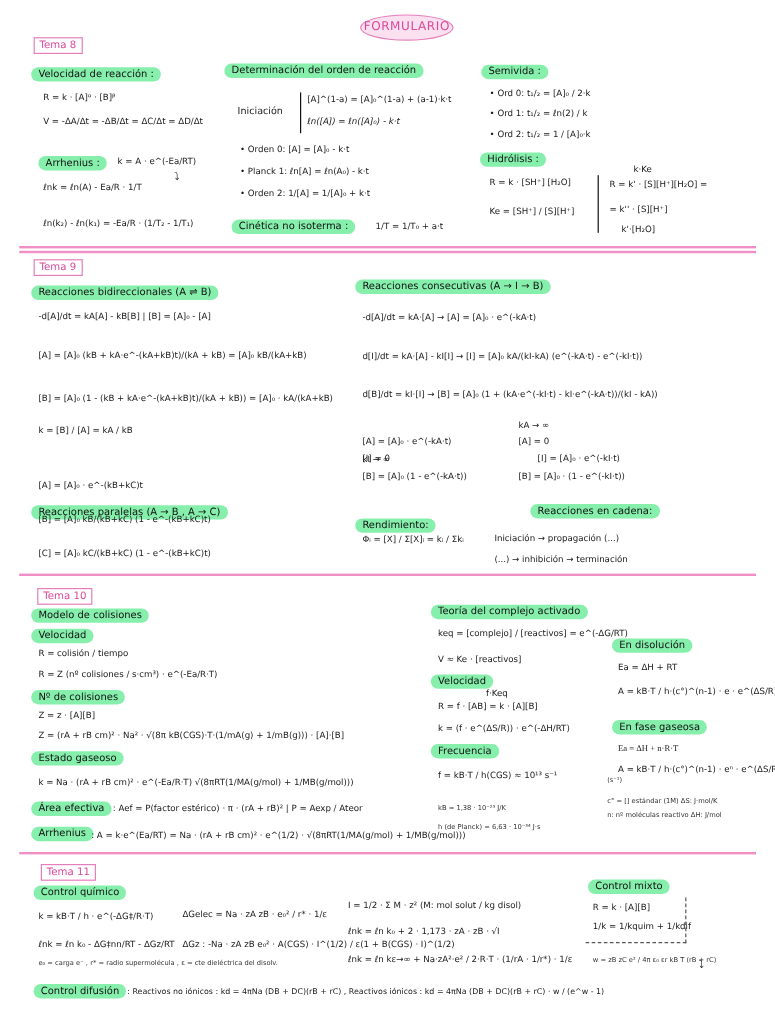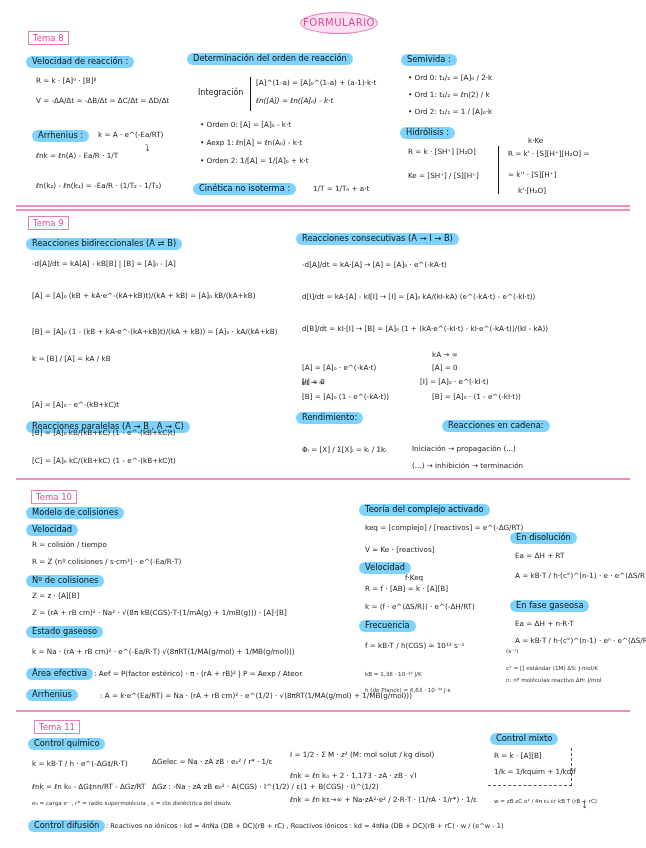--- a/index.html
+++ b/index.html
@@ -1,20 +1,20 @@
 <!DOCTYPE html>
 <html><head>
 <meta charset="utf-8">
 <style>
   * { box-sizing: border-box; margin: 0; padding: 0; }
   html, body { width: 646px; height: 848px; background: #ffffff; overflow: hidden; }
   body { position: relative; font-family: "DejaVu Sans", sans-serif; color: #1a1a1a; font-size: 7.2px; line-height: 1.15; }
   .title-oval { position: absolute; left: 300px; top: 12px; width: 78px; height: 22px; border: 1.5px solid #e57fbc; border-radius: 50%; background: #fbe0ef; color: #d94a9d; font-size: 10px; text-align: center; line-height: 19px; letter-spacing: 0.5px; }
   .tema { position: absolute; border: 1.5px solid #e57fbc; color: #d94a9d; padding: 0 4px; font-size: 8.5px; height: 14px; line-height: 12px; background: #fff; }
-  .hl { position: absolute; background: #7dd3fc; border-radius: 9px; padding: 1px 6px; font-size: 8.3px; color: #111; white-space: nowrap; }
+  .hl { position: absolute; background: #86efac; border-radius: 9px; padding: 1px 6px; font-size: 8.3px; color: #111; white-space: nowrap; }
   .sep { position: absolute; left: 16px; right: 16px; height: 6px; border-top: 2px solid #ef8fc6; border-bottom: 2px solid #ef8fc6; }
   .sep.single { height: 0; border-bottom: none; }
   .f { position: absolute; white-space: nowrap; font-size: 7.2px; }
   .f.sm { font-size: 5.6px; color: #333; }
   .f.lg { font-size: 8px; }
   .brace { position: absolute; border-left: 1px solid #111; }
   .dashbox { position: absolute; border-right: 1px dashed #555; border-bottom: 1px dashed #555; }
   .arrow { position: absolute; font-size: 9px; }
 </style>
 </head>
@@ -28,26 +28,26 @@
 <div class="f" style="left:36px;top:77px;">R = k · [A]ᵅ · [B]ᵝ</div>
 <div class="f" style="left:36px;top:97px;text-align:right;">V = -ΔA/Δt = -ΔB/Δt = ΔC/Δt = ΔD/Δt</div>
 
 <div class="hl" style="left:32px;top:130px;">Arrhenius :</div>
 <div class="f" style="left:98px;top:131px;">k = A · e^(-Ea/RT)</div>
 <div class="f" style="left:36px;top:152px;">ℓnk = ℓn(A) - Ea/R · 1/T</div>
 <div class="arrow" style="left:145px;top:143px;">⤵</div>
 <div class="f" style="left:36px;top:182px;">ℓn(k₂) - ℓn(k₁) = -Ea/R · (1/T₂ - 1/T₁)</div>
 
 <div class="hl" style="left:187px;top:53px;">Determinación del orden de reacción</div>
-<div class="f lg" style="left:198px;top:88px;">Integración</div>
+<div class="f lg" style="left:198px;top:88px;">Iniciación</div>
 <div class="brace" style="left:250px;top:77px;height:34px;"></div>
 <div class="f" style="left:256px;top:79px;">[A]^(1-a) = [A]₀^(1-a) + (a-1)·k·t</div>
 <div class="f" style="left:256px;top:97px;font-style:italic;">ℓn([A]) = ℓn([A]₀) - k·t</div>
 <div class="f" style="left:200px;top:121px;">• Orden 0: [A] = [A]₀ - k·t</div>
-<div class="f" style="left:200px;top:139px;">• Aexp 1: ℓn[A] = ℓn(A₀) - k·t</div>
+<div class="f" style="left:200px;top:139px;">• Planck 1: ℓn[A] = ℓn(A₀) - k·t</div>
 <div class="f" style="left:200px;top:157px;">• Orden 2: 1/[A] = 1/[A]₀ + k·t</div>
 
 <div class="hl" style="left:193px;top:183px;">Cinética no isoterma :</div>
 <div class="f" style="left:313px;top:185px;">1/T = 1/T₀ + a·t</div>
 
 <div class="hl" style="left:401px;top:54px;">Semivida :</div>
 <div class="f" style="left:408px;top:74px;">• Ord 0: t₁/₂ = [A]₀ / 2·k</div>
 <div class="f" style="left:408px;top:91px;">• Ord 1: t₁/₂ = ℓn(2) / k</div>
 <div class="f" style="left:408px;top:108px;">• Ord 2: t₁/₂ = 1 / [A]₀·k</div>
 
@@ -78,24 +78,24 @@
 <div class="hl" style="left:296px;top:233px;">Reacciones consecutivas (A → I → B)</div>
 <div class="f" style="left:302px;top:261px;">-d[A]/dt = kA·[A] → [A] = [A]₀ · e^(-kA·t)</div>
 <div class="f" style="left:302px;top:293px;">d[I]/dt = kA·[A] - kI[I] → [I] = [A]₀ kA/(kI-kA) (e^(-kA·t) - e^(-kI·t))</div>
 <div class="f" style="left:302px;top:325px;">d[B]/dt = kI·[I] → [B] = [A]₀ (1 + (kA·e^(-kI·t) - kI·e^(-kA·t))/(kI - kA))</div>
 <div class="f" style="left:302px;top:351px;margin-top:28px;">kI → ∞</div>
 <div class="f" style="left:302px;top:364px;">[A] = [A]₀ · e^(-kA·t)</div>
 <div class="f" style="left:302px;top:378px;">[I] = 0</div>
 <div class="f" style="left:302px;top:393px;">[B] = [A]₀ (1 - e^(-kA·t))</div>
 <div class="f" style="left:432px;top:351px;">kA → ∞</div>
 <div class="f" style="left:432px;top:364px;">[A] = 0</div>
-<div class="f" style="left:420px;top:378px;">[I] = [A]₀ · e^(-kI·t)</div>
+<div class="f" style="left:448px;top:378px;">[I] = [A]₀ · e^(-kI·t)</div>
 <div class="f" style="left:432px;top:393px;">[B] = [A]₀ · (1 - e^(-kI·t))</div>
 
-<div class="hl" style="left:296px;top:412px;">Rendimiento:</div>
+<div class="hl" style="left:296px;top:432px;">Rendimiento:</div>
 <div class="f" style="left:302px;top:446px;">Φᵢ = [X] / Σ[X]ᵢ = kᵢ / Σkᵢ</div>
 
 <div class="hl" style="left:406px;top:420px;margin-left:36px;">Reacciones en cadena:</div>
 <div class="f" style="left:412px;top:445px;">Iniciación → propagación (...)</div>
 <div class="f" style="left:412px;top:462px;">(...) → inhibición → terminación</div>
 
 <div class="sep single" style="top:478px;"></div>
 
 <div class="tema" style="left:31px;top:490px;">Tema 10</div>
 <div class="hl" style="left:26px;top:507px;">Modelo de colisiones</div>
@@ -107,42 +107,42 @@
 <div class="f" style="left:32px;top:592px;">Z = z · [A][B]</div>
 <div class="f" style="left:32px;top:609px;">Z = (rA + rB cm)² · Na² · √(8π kB(CGS)·T·(1/mA(g) + 1/mB(g))) · [A]·[B]</div>
 
 <div class="hl" style="left:26px;top:626px;">Estado gaseoso</div>
 <div class="f" style="left:32px;top:648px;">k = Na · (rA + rB cm)² · e^(-Ea/R·T) √(8πRT(1/MA(g/mol) + 1/MB(g/mol)))</div>
 
 <div class="hl" style="left:26px;top:668px;">Área efectiva</div>
 <div class="f" style="left:94px;top:670px;">: Aef = P(factor estérico) · π · (rA + rB)²  |  P = Aexp / Ateor</div>
 
 <div class="hl" style="left:26px;top:689px;">Arrhenius</div>
-<div class="f" style="left:76px;top:692px;margin-left:24px;">: A = k·e^(Ea/RT) = Na · (rA + rB cm)² · e^(1/2) · √(8πRT(1/MA(g/mol) + 1/MB(g/mol)))</div>
+<div class="f" style="left:76px;top:692px;">: A = k·e^(Ea/RT) = Na · (rA + rB cm)² · e^(1/2) · √(8πRT(1/MA(g/mol) + 1/MB(g/mol)))</div>
 
 <div class="hl" style="left:359px;top:504px;">Teoría del complejo activado</div>
 <div class="f" style="left:365px;top:524px;">keq = [complejo] / [reactivos] = e^(-ΔG/RT)</div>
 <div class="f" style="left:365px;top:546px;">V ≈ Ke · [reactivos]</div>
 
 <div class="hl" style="left:359px;top:562px;">Velocidad</div>
 <div class="f" style="left:405px;top:574px;">f·Keq</div>
 <div class="f" style="left:365px;top:585px;">R = f · [AB] = k · [A][B]</div>
 <div class="f" style="left:365px;top:603px;">k = (f · e^(ΔS/R)) · e^(-ΔH/RT)</div>
 
 <div class="hl" style="left:359px;top:620px;">Frecuencia</div>
 <div class="f" style="left:365px;top:642px;">f = kB·T / h(CGS) ≈ 10¹³ s⁻¹</div>
 <div class="f sm" style="left:365px;top:671px;">kB = 1,38 · 10⁻²³ J/K</div>
 <div class="f sm" style="left:365px;top:687px;">h (de Planck) = 6,63 · 10⁻³⁴ J·s</div>
 
 <div class="hl" style="left:510px;top:532px;text-align:right;">En disolución</div>
 <div class="f" style="left:515px;top:552px;">Ea = ΔH + RT</div>
 <div class="f" style="left:515px;top:572px;">A = kB·T / h·(c°)^(n-1) · e · e^(ΔS/R)</div>
 
 <div class="hl" style="left:510px;top:600px;">En fase gaseosa</div>
-<div class="f" style="left:515px;top:620px;">Ea = ΔH + n·R·T</div>
+<div class="f" style="left:515px;top:620px;font-family:Liberation Serif, serif;">Ea = ΔH + n·R·T</div>
 <div class="f" style="left:515px;top:637px;">A = kB·T / h·(c°)^(n-1) · eⁿ · e^(ΔS/R)</div>
 <div class="f sm" style="left:506px;top:648px;">(s⁻¹)</div>
 <div class="f sm" style="left:506px;top:665px;">c° = [] estándar (1M)    ΔS: J·mol/K</div>
 <div class="f sm" style="left:506px;top:677px;">n: nº moléculas reactivo  ΔH: J/mol</div>
 
 <div class="sep single" style="top:710px;"></div>
 
 <div class="tema" style="left:34px;top:720px;">Tema 11</div>
 <div class="hl" style="left:28px;top:738px;">Control químico</div>
 <div class="f" style="left:32px;top:760px;">k = kB·T / h · e^(-ΔG‡/R·T)</div>

